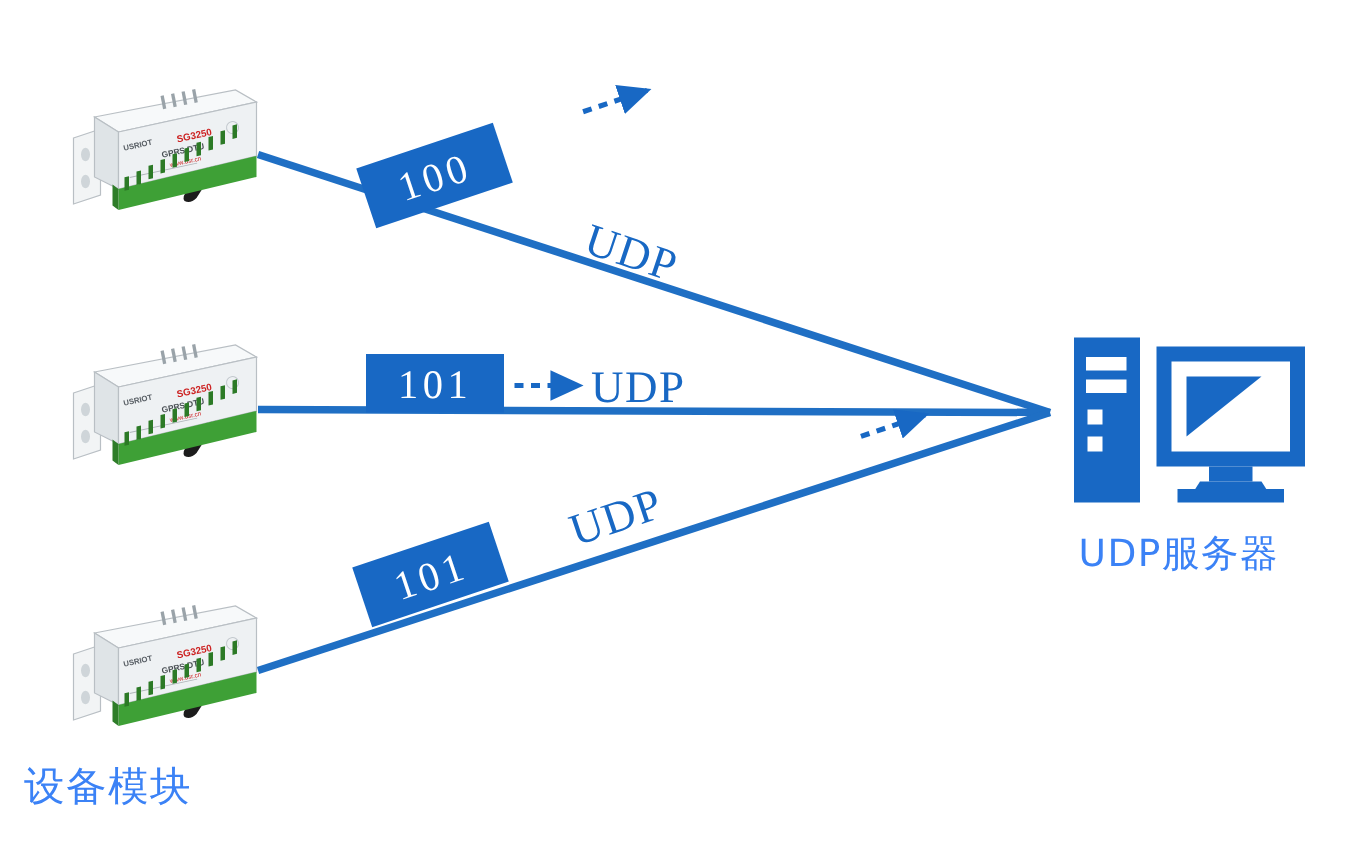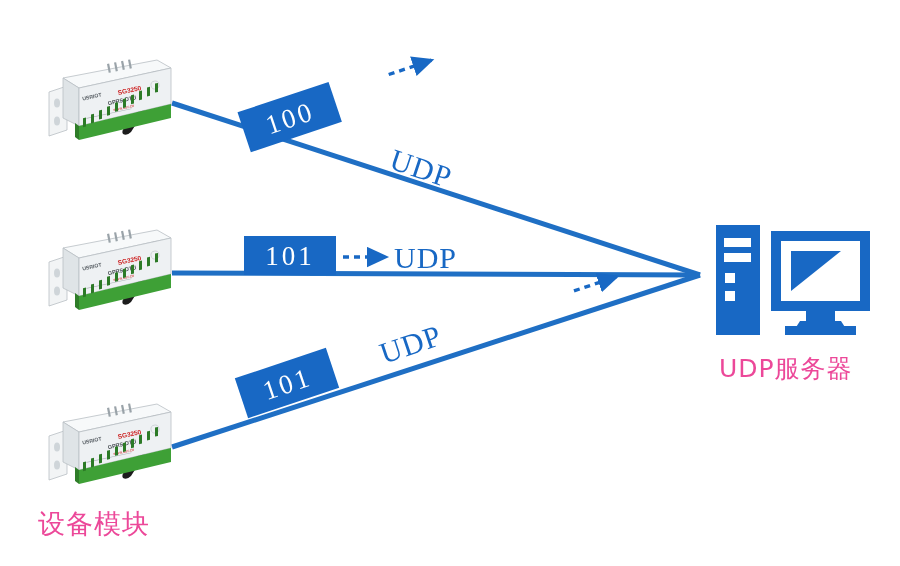--- a/index.html
+++ b/index.html
@@ -11,24 +11,24 @@
     position:relative;
   }
   #stage{position:absolute;left:0;top:0;width:900px;height:566px;}
   svg.layer{position:absolute;left:0;top:0;width:900px;height:566px;}
 
   .device{position:absolute;width:150px;height:105px;}
 
   .lbl-cn{
     position:absolute;
     font-family:"DejaVu Sans","Liberation Sans",sans-serif;
-    color:#ec4899;
+    color:#3b82f6;
     white-space:nowrap;
   }
-  #device-group-label{left:38px;top:506px;font-size:27px;letter-spacing:1px;}
+  #device-group-label{left:16px;top:506px;font-size:27px;letter-spacing:1px;}
   #server-label{left:719px;top:352px;font-size:25px;letter-spacing:1px;}
 
   .pktnum{
     font-family:"Liberation Serif","DejaVu Serif",serif;
     fill:#ffffff;
     font-size:27px;
     letter-spacing:3px;
   }
   .udptxt{
     font-family:"Liberation Serif","DejaVu Serif",serif;

